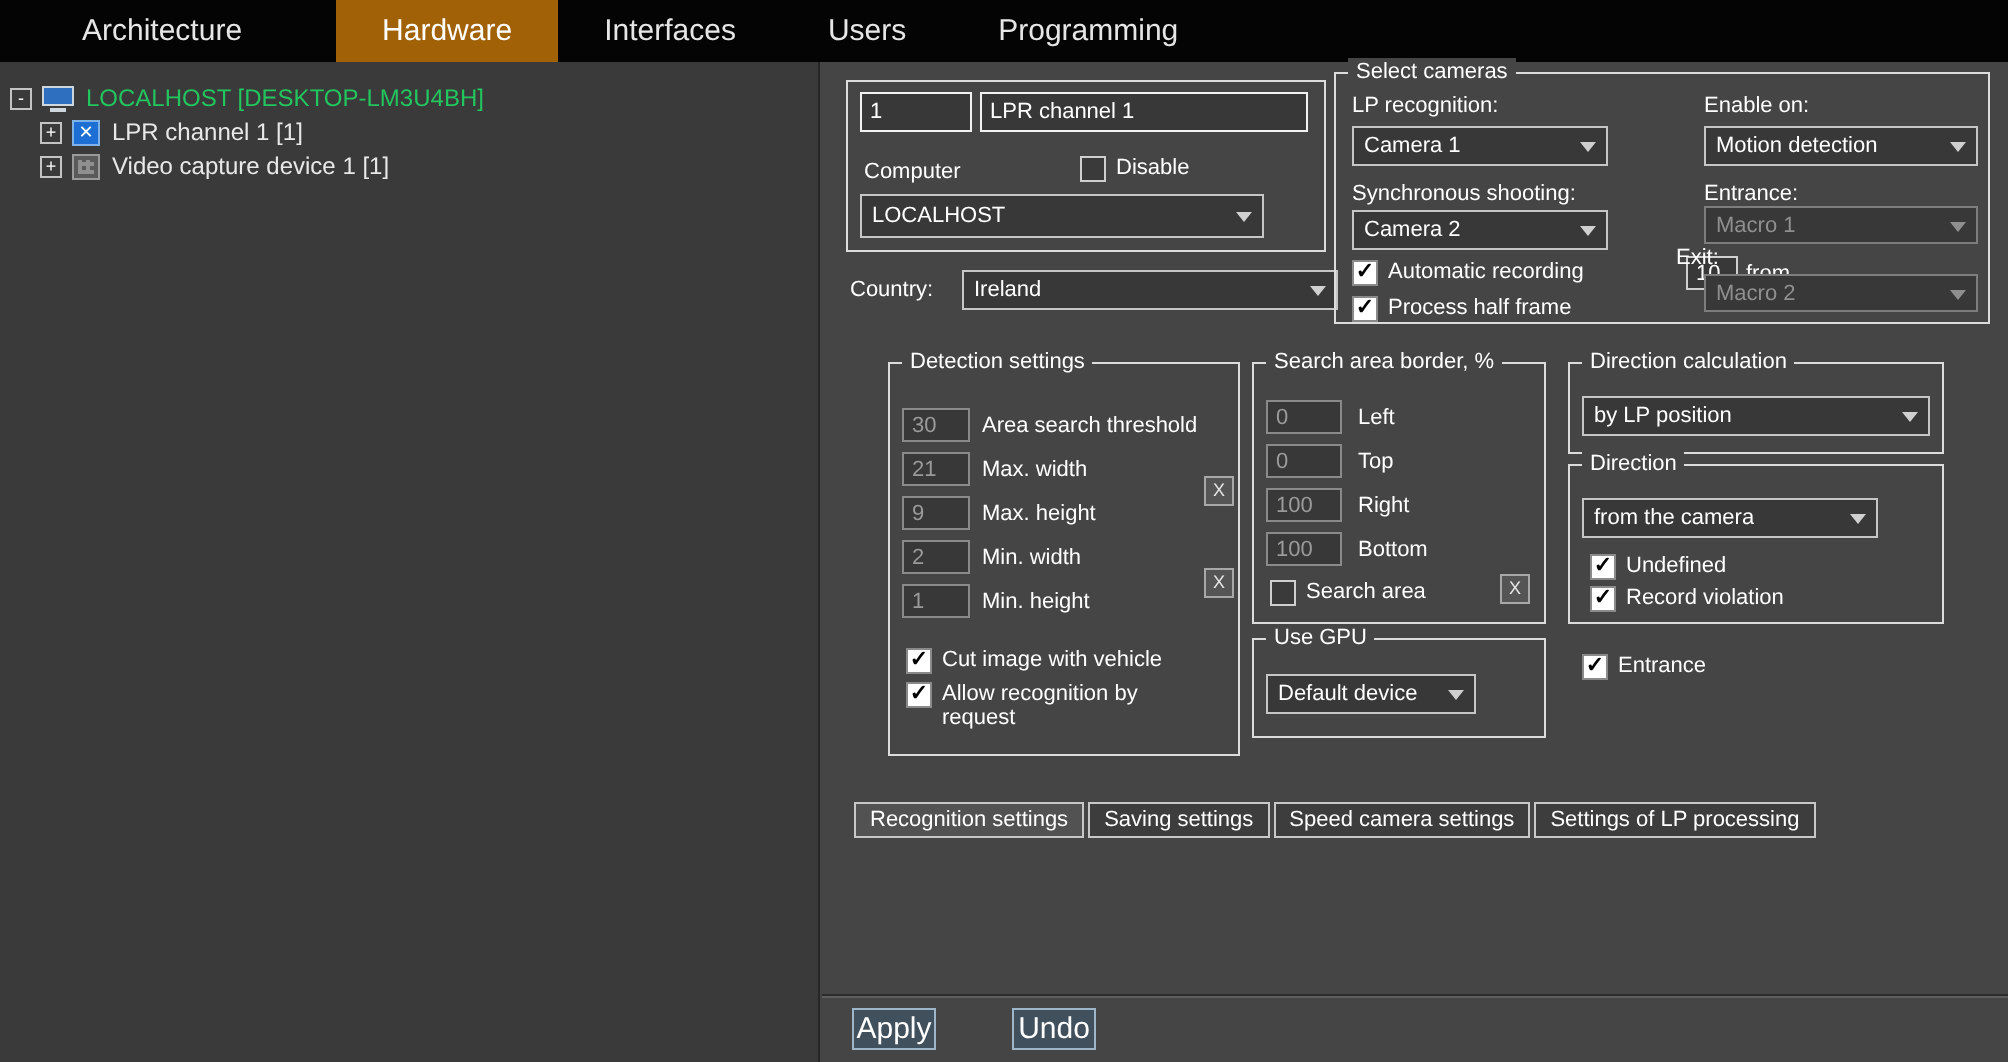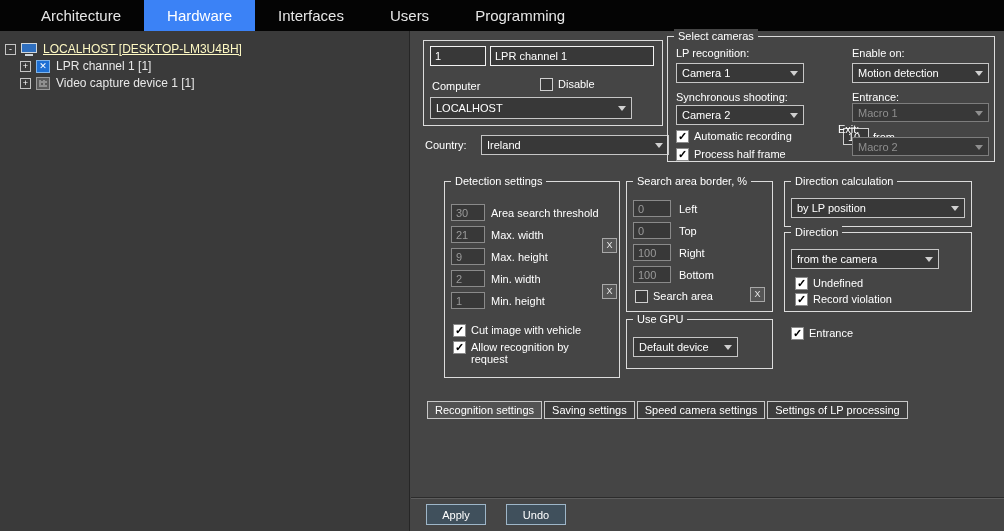--- a/index.html
+++ b/index.html
@@ -2,29 +2,29 @@
 <html><head>
 <meta charset="utf-8">
 <style>
   * { margin:0; padding:0; box-sizing:border-box; }
   html,body { width:1004px; height:531px; background:#454545; font-family:"Liberation Sans", sans-serif; }
   .app { position:relative; width:1004px; height:531px; background:#454545; overflow:hidden; }
 
   
   .topbar { position:absolute; left:0; top:0; width:100%; height:31px; background:#040404; display:flex; align-items:stretch; padding-left:18px; }
   .menu-item { color:#e6e6e6; font-size:15px; padding:0 23px; display:flex; align-items:center; cursor:default; white-space:nowrap; }
-  .menu-item.active { background:#3b82f6; color:#ffffff; }
+  .menu-item.active { background:#a16207; color:#ffffff;margin-left:24px; }
 
   
   .left-panel { position:absolute; left:0; top:31px; width:410px; height:500px; background:#3a3a3a; border-right:1px solid #262626; }
   .tree-row { position:absolute; display:flex; align-items:center; height:16px; }
   .expander { width:11px; height:11px; border:1px solid #c4c4c4; color:#fff; font-size:9px; line-height:9px; text-align:center; flex:none; }
   .tree-icon { margin-left:5px; }
   .tree-label { font-size:12px; color:#e8e8e8; white-space:nowrap; margin-left:6px; }
-  .tree-label.green { color:#fef9c3;text-decoration:underline; }
+  .tree-label.green { color:#22c55e; }
   .icon-monitor { width:16px; height:13px; position:relative; flex:none; }
   .icon-monitor .scr { position:absolute; left:0; top:0; width:16px; height:10px; border:1px solid #cfd6dc; background:#2f6fbf; }
   .icon-monitor .stand { position:absolute; left:4px; bottom:0; width:8px; height:2px; background:#cfd6dc; }
   .icon-lpr { width:14px; height:13px; background:#1d6fd4; border:1px solid #7fb3e8; color:#fff; font-size:9px; line-height:11px; text-align:center; flex:none; }
   .icon-grid { width:14px; height:13px; background:#5a5a5a; border:1px solid #9a9a9a; flex:none; position:relative; }
   .icon-grid:before { content:""; position:absolute; inset:2px;
     background: repeating-linear-gradient(0deg,#8f8f8f 0 2px,transparent 2px 4px),
                 repeating-linear-gradient(90deg,#8f8f8f 0 2px,transparent 2px 4px); }
 
   
@@ -45,21 +45,21 @@
   .cb.checked { background:#ffffff; border:1px solid #8a8a8a; color:#000; font-weight:bold; }
   .cb.checked span { display:block; font-size:11px; line-height:11px; }
   .cb.unchecked { background:#3a3a3a; border:1px solid #cfcfcf; }
   .cb-label { white-space:nowrap; line-height:13px; }
   .cb-label.wrap { white-space:normal; width:108px; line-height:12px; }
   .xbtn { position:absolute; width:15px; height:15px; background:#555; border:1px solid #a8a8a8; color:#e8e8e8; font-size:9px; line-height:13px; text-align:center; }
   .tabbar { position:absolute; left:16px; top:370px; display:flex; }
   .tab { border:1px solid #c8c8c8; padding:2px 7px; font-size:11px; color:#fff; background:#3d3d3d; margin-right:2px; white-space:nowrap; }
   .tab.active { background:#525252; }
   .divider { position:absolute; left:0; top:466px; width:593px; height:2px; border-top:1px solid #2c2c2c; border-bottom:1px solid #5d5d5d; }
-  .btn { position:absolute; width:60px; height:21px; background:#40505c; border:1px solid #9eb6c8; color:#fff; font-size:11px; display:flex; align-items:center; justify-content:center; }
+  .btn { position:absolute; width:42px; height:21px; background:#40505c; border:1px solid #9eb6c8; color:#fff; font-size:15px; display:flex; align-items:center; justify-content:center; }
 </style>
 </head>
 <body>
 
 <div class="app">
 
   <div class="topbar">
     <div class="menu-item">Architecture</div>
     <div class="menu-item active">Hardware</div>
     <div class="menu-item">Interfaces</div>

